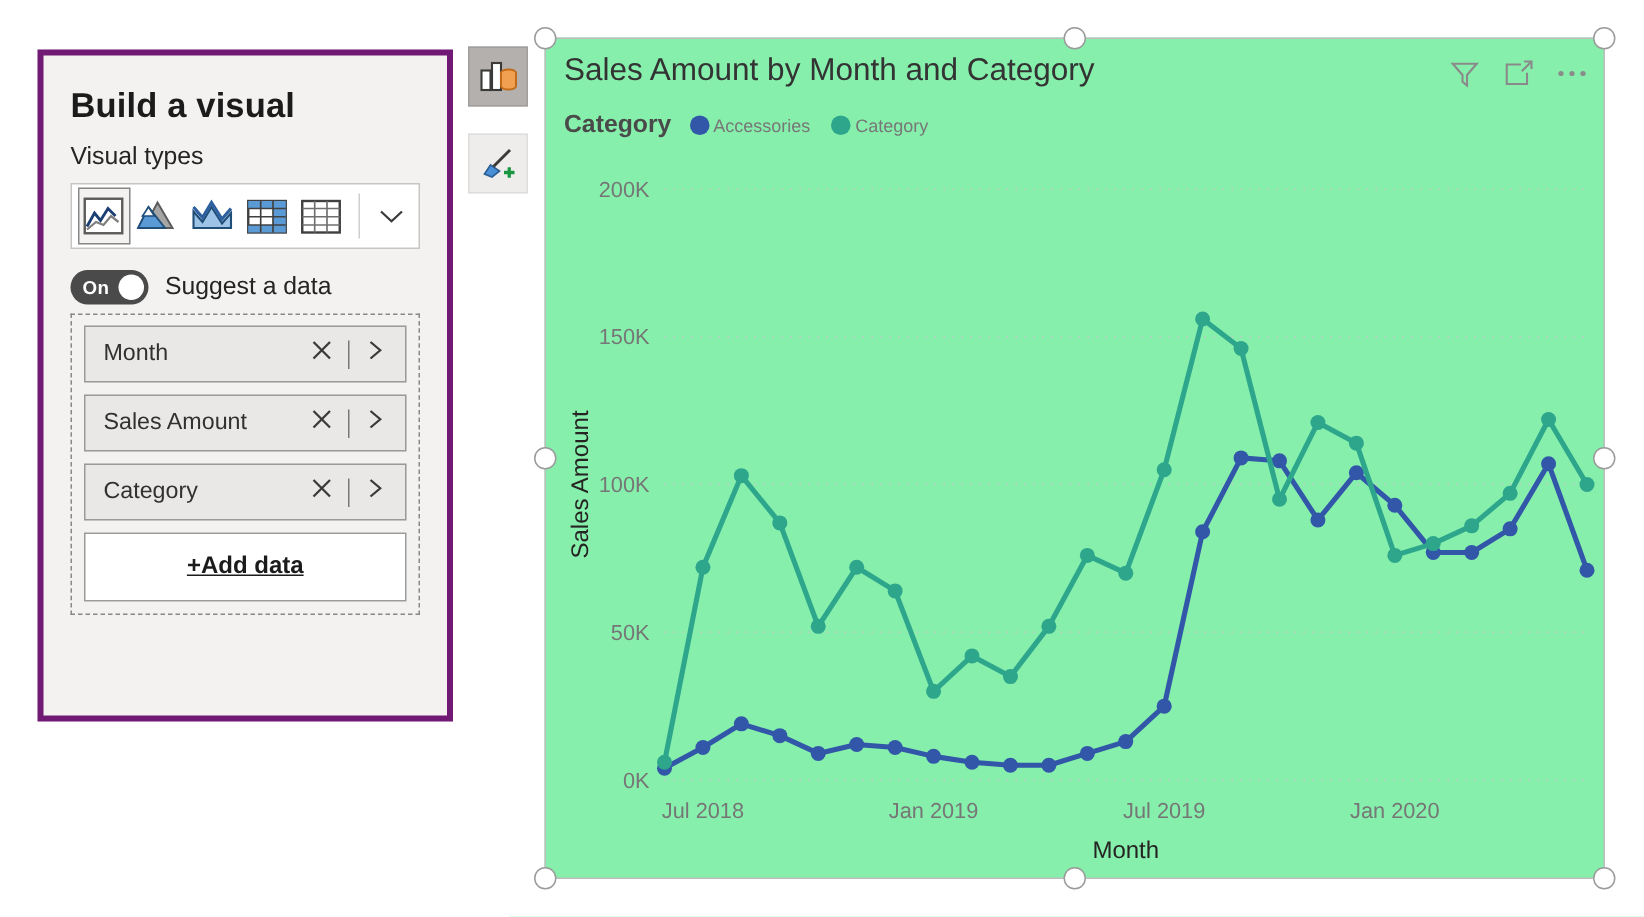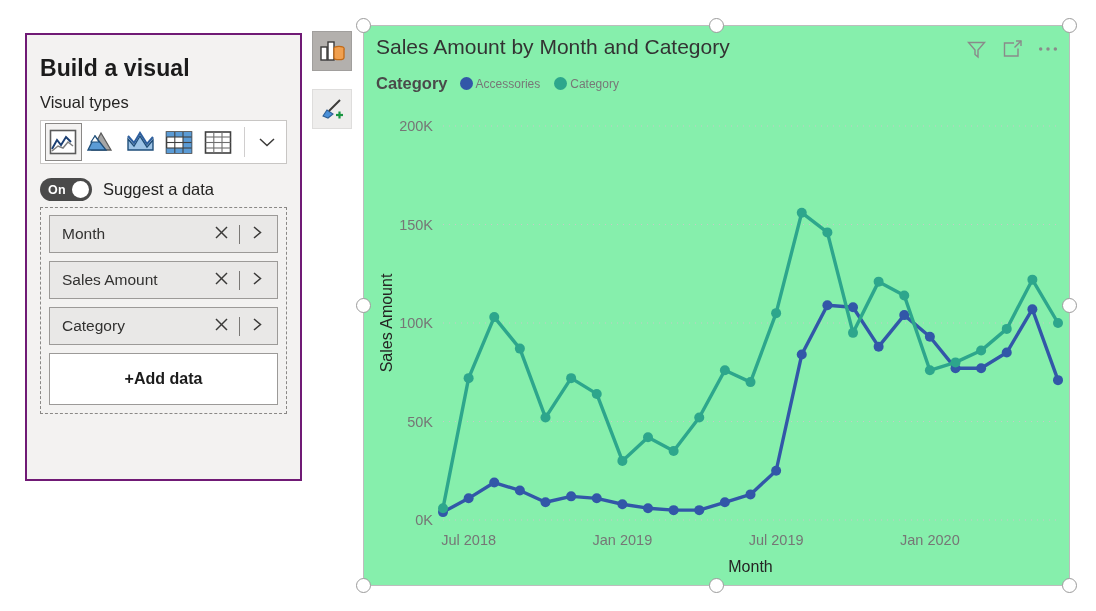--- a/index.html
+++ b/index.html
@@ -9,23 +9,23 @@
     font-family: "Liberation Sans", sans-serif;
     overflow: hidden;
   }
   #root { position: relative; width: 1096px; height: 611px; }
 
   
   .build-pane {
     position: absolute; left: 25px; top: 33px;
     width: 277px; height: 448px;
     background: #f3f2f1;
-    border: 2px solid #701a75;
+    border: 4px solid #701a75;
     box-sizing: border-box;
-    padding: 0 13px;
+    padding: 0 18px;
   }
   .pane-title {
     font-size: 23px; font-weight: bold; color: #1b1b1b;
     margin-top: 20px; letter-spacing: .1px;
   }
   .section-label {
     font-size: 16.5px; color: #252423;
     margin-top: 11px; margin-bottom: 8px;
   }
   .vtype-row {
@@ -74,25 +74,26 @@
     display: flex; align-items: center;
     box-sizing: border-box;
     margin-bottom: 8px;
     padding: 0 10px 0 12px;
   }
   .field-name { flex: 1; font-size: 15.5px; color: #323130; }
   .pill-x { width: 22px; text-align: center; color: #3b3a39; }
   .pill-div { width: 1px; height: 19px; background: #7a7876; margin: 0 7px; }
   .pill-chev { width: 20px; text-align: center; color: #3b3a39; }
   .add-data-btn {
-    height: 52px; background: #ffffff;
+    height: 46px; background: #ffffff;
     border: 1px solid #9c9a98;
     display: flex; align-items: center; justify-content: center;
     font-size: 16px; font-weight: bold; color: #1b1b1b;
     box-sizing: border-box;
+    text-decoration: underline;
   }
 
   
   .tool-btn {
     position: absolute; width: 40px; height: 40px;
     display: flex; align-items: center; justify-content: center;
     box-sizing: border-box;
   }
   .tool-btn.build { left: 312px; top: 31px; background: #b3b0ad; border: 1px solid #a19f9d; }
   .tool-btn.format { left: 312px; top: 89px; background: #eeedec; border: 1px solid #dedddc; }

